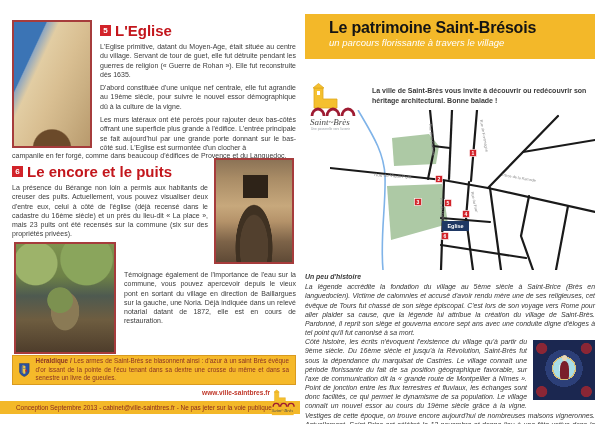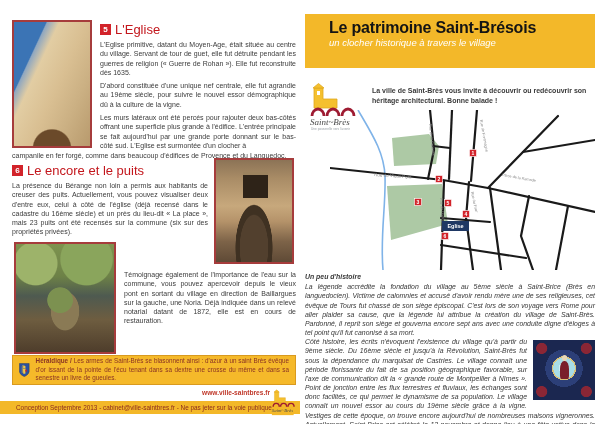--- a/index.html
+++ b/index.html
@@ -9,21 +9,21 @@
   }
   
   .abs{position:absolute;}
   .photo{position:absolute;border:2px solid #A63C3C;box-sizing:border-box;}
   .body-text{font-size:7px;line-height:1.33;color:#3b3b3b;text-align:justify;}
   .body-text p{margin:0 0 4px 0;}
   
   .sec-header{display:flex;align-items:center;gap:4px;margin:0 0 3px 0;}
   .sec-num{width:11px;height:11px;background:#D2232A;color:#fff;font-size:8px;font-weight:bold;
            display:flex;align-items:center;justify-content:center;flex:0 0 auto;}
-  .sec-title{color:#C3161C;font-weight:normal;font-size:13px;}
+  .sec-title{color:#C3161C;font-weight:bold;font-size:15px;}
   
   .photo-church{
     left:12px;top:20px;width:80px;height:128px;
     background:
       radial-gradient(circle at 50% 102%, #6b4a2a 0 14%, rgba(0,0,0,0) 15%),
       linear-gradient(115deg,#3b74b5 0%,#3b74b5 24%,#8fa7c0 25%,#e2cda3 34%,#d9bf92 55%,#cbb083 75%,#b89a6d 100%);
   }
   .photo-well{
     left:214px;top:158px;width:80px;height:106px;
     background:
@@ -52,21 +52,21 @@
   .herald-text{font-size:6.3px;line-height:1.35;color:#8a3324;text-align:justify;}
   .herald-text b{color:#8a3324;}
   
   .footer-bar{
     left:0;top:401px;width:300px;height:13px;background:#F3B829;
     font-size:6.4px;color:#8a2a1e;line-height:13px;padding-left:16px;box-sizing:border-box;
   }
   .website{left:110px;top:389px;width:160px;text-align:right;font-size:6.6px;font-weight:bold;color:#C0392B;}
   .mini-logo{left:271px;top:388px;}
   
-  .rp-header{left:305px;top:14px;width:290px;height:54px;background:#F3B829;box-sizing:border-box;padding:5px 0 0 24px;}
+  .rp-header{left:305px;top:14px;width:290px;height:45px;background:#F3B829;box-sizing:border-box;padding:5px 0 0 24px;}
   .rp-title{font-size:16px;font-weight:800;color:#141414;margin:0;letter-spacing:-0.2px;}
   .rp-subtitle{font-size:9.5px;font-style:italic;color:#ffffff;margin:0;}
   .intro{left:372px;top:86px;width:222px;font-size:7px;font-weight:bold;color:#3a3a3a;line-height:1.45;}
   .logo{left:308px;top:82px;}
   .map{left:330px;top:110px;}
   
   .history{left:305px;top:272px;width:290px;font-size:6.9px;font-style:italic;color:#373737;line-height:1.33;text-align:justify;}
   .history-title{font-weight:bold;margin:0 0 1px 0;}
   .history p{margin:0;}
   .glass{
@@ -150,21 +150,21 @@
     <path d="M39,40 a7,8 0 0 1 14,0" fill="none" stroke="#9E1B32" stroke-width="3.4"></path>
     <text x="2" y="51" font-size="11" font-style="italic" font-family="'Liberation Serif',serif" fill="#4a4a4a">Saint~Brès</text>
     <rect x="2" y="54" width="50" height="5" fill="#F3B829"></rect>
   </svg>
 </div>
 
 <div>
 
   <div class="abs rp-header">
     <p class="rp-title">Le patrimoine Saint-Brésois</p>
-    <p class="rp-subtitle">un clocher historique à travers le village</p>
+    <p class="rp-subtitle">un parcours florissante à travers le village</p>
   </div>
 
   <svg class="abs logo" width="62" height="50" viewBox="0 0 62 50">
     <path d="M6,6 h9 v11 h14 v9 H6 Z" fill="#F5C02E" stroke="#E0A81F" stroke-width="0.8"></path>
     <path d="M5,6 L10.5,1.5 L16,6 Z" fill="#F5C02E" stroke="#E0A81F" stroke-width="0.8"></path>
     <rect x="9" y="9" width="3" height="4" fill="#ffffff"></rect>
     <path d="M4,34 a6,7 0 0 1 12,0" fill="none" stroke="#9E1B32" stroke-width="2.8"></path>
     <path d="M19,34 a6,7 0 0 1 12,0" fill="none" stroke="#9E1B32" stroke-width="2.8"></path>
     <path d="M34,34 a6,7 0 0 1 12,0" fill="none" stroke="#9E1B32" stroke-width="2.8"></path>
     <text x="2" y="43" font-size="9" font-style="italic" font-family="'Liberation Serif',serif" fill="#4a4a4a">Saint~Brès</text>

